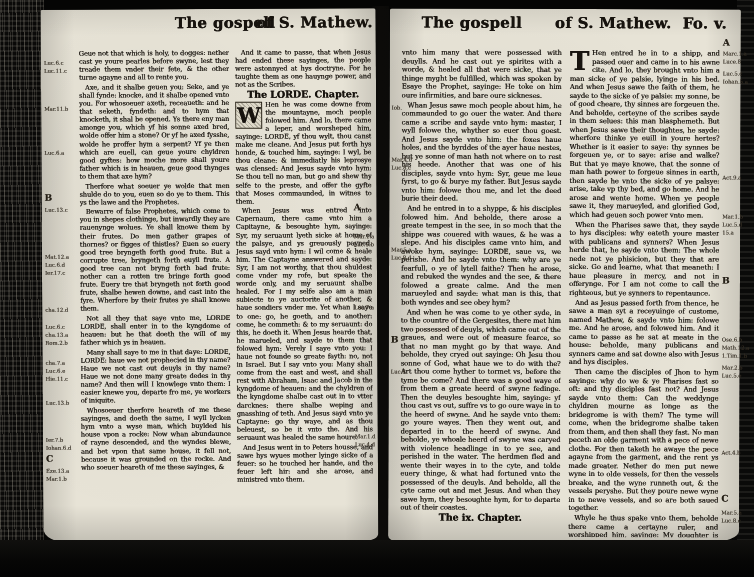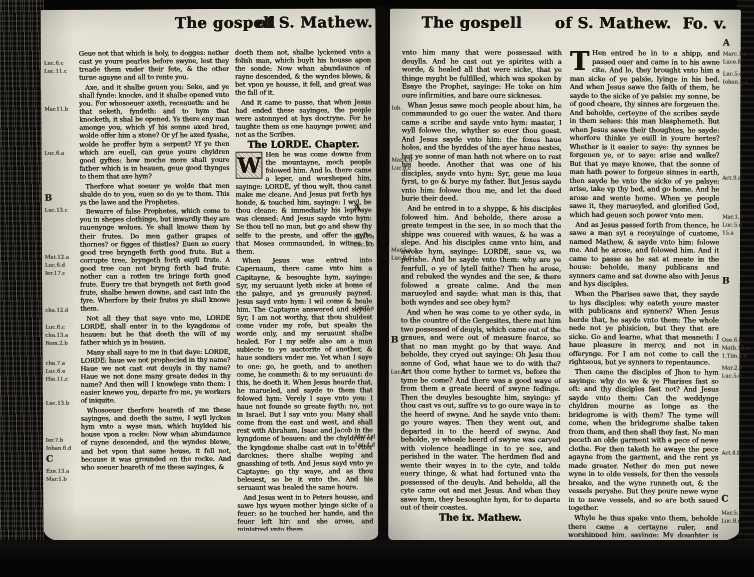--- a/index.html
+++ b/index.html
@@ -69,21 +69,20 @@
       <p class="first">Geue not that which is holy, to dogges: nether cast ye youre pearles before swyne, lest they treade them vnder their fete, &amp; the other turne agayne and all to rente you.</p>
       <p>Axe, and it shalbe geuen you: Seke, and ye shall fynde: knocke, and it shalbe opened vnto you. For whosoeuer axeth, receaueth: and he that seketh, fyndeth: and to hym that knocketh, it shal be opened. Ys there eny man amonge you, which yf his sonne axed bred, wolde offer him a stone? Or yf he axed fysshe, wolde he proffer hym a serpent? Yf ye then which are euell, can geue youre chyldren good gyftes: how moche more shall youre father which is in heauen, geue good thynges to them that axe hym?</p>
       <p>Therfore what soeuer ye wolde that men shulde do to you, euen so do ye to them. This ys the lawe and the Prophetes.</p>
       <p>Bewarre of false Prophetes, which come to you in shepes clothinge, but inwardly they are rauenynge wolues. Ye shall knowe them by their frutes. Do men gather grapes of thornes? or figges of thistles? Euen so euery good tree bryngeth forth good frute. But a corrupte tree, bryngeth forth euyll frute. A good tree can not bryng forth bad frute: nother can a rotten tre bringe forth good frute. Euery tre that bryngeth not forth good frute, shalbe hewen downe, and cast into the fyre. Wherfore by their frutes ye shall knowe them.</p>
       <p>Not all they that saye vnto me, LORDE LORDE, shall enter in to the kyngdome of heauen: but he that doeth the will of my father which ys in heauen.</p>
       <p>Many shall saye to me in that daye: LORDE, LORDE: haue we not prophecied in thy name? Haue we not cast out deuyls in thy name? Haue we not done many greate dedes in thy name? And then will I knowlege vnto them: I easier knewe you, departe fro me, ye workers of iniquite.</p>
       <p>Whosoeuer therfore heareth of me these sayinges, and doeth the same, I wyll lycken hym vnto a wyse man, which buylded his house vpon a rocke: Now whan abundaunce of rayne descended, and the wyndes blewe, and bet vpon that same house, it fell not, because it was grounded on the rocke. And who soeuer heareth of me these sayinges, &amp;</p>
     </div>
 
     <div class="col" style="left:194px;width:136px;height:482px;">
-      <p class="first">doeth them not, shalbe lyckened vnto a folish man, which buylt his housse apon the sonde: Now whan abundaunce of rayne descended, &amp; the wyndes blewe, &amp; bet vpon ye housse, it fell, and great was the fall of it.</p>
       <p>And it came to passe, that when Jesus had ended these sayinges, the people were astonnyed at hys doctryne. For he taughte them as one hauynge power, and not as the Scribes.</p>
       <p class="chap">The LORDE. Chapter.</p>
       <p class="first"><span class="dropcap">W</span><span>Hen he was come downe from the mountayne, moch people folowed him. And lo, there came a leper, and worsheped him, sayinge: LORDE, yf thou wylt, thou canst make me cleane. And Jesus put forth hys honde, &amp; touched him, sayinge: I wyl, be thou cleane: &amp; immediatly his leprosye was clensed: And Jesus sayde vnto hym: Se thou tell no man, but go and shew thy selfe to the preste, and offer the gyfte that Moses commaunded, in witnes to them.</span></p>
       <p>When Jesus was entred into Capernaum, there came vnto him a Capitayne, &amp; besoughte hym, sayinge: Syr, my seruaunt lyeth sicke at home of the palsye, and ys greuously payned. Jesus sayd vnto hym: I wil come &amp; heale him. The Captayne answered and sayde: Syr, I am not worthy, that thou shuldest come vnder my rofe, but speake the worde only, and my seruaunt shalbe healed. For I my selfe also am a man subiecte to ye auctorite of another, &amp; haue sondiers vnder me. Yet whan I saye to one: go, he goeth, and to another: come, he commeth: &amp; to my seruaunt: do this, he doeth it. When Jesus hearde that, he marueled, and sayde to them that folowed hym: Verely I saye vnto you: I haue not founde so greate fayth: no, not in Israel. But I say vnto you: Many shall come from the east and west, and shall rest with Abraham, Isaac and Jacob in the kyngdome of heauen: and the chyldren of the kyngdome shalbe cast out in to vtter darcknes: there shalbe weping and gnasshing of teth. And Jesus sayd vnto ye Captayne: go thy waye, and as thou beleuest, so be it vnto the. And his seruaunt was healed the same houre.</p>
       <p>And Jesus went in to Peters housse, and sawe hys wyues mother lyinge sicke of a feuer: so he touched her hande, and the feuer left hir: and she arose, and ministred vnto them.</p>
 
     </div>
 
     <div class="mnote notes-left" style="top:50px">Luc.6.c</div>
     <div class="mnote notes-left" style="top:58px">Luc.11.c</div>
@@ -120,27 +119,27 @@
     <div class="runhead">
       <span class="rh" style="left:9%">The gospell</span>
       <span class="rh" style="left:47%"><span>of S. Mathew.</span>&nbsp;&nbsp;<span>Fo. v.</span></span>
     </div>
 
     <div class="col" style="left:12px;width:160px;height:488px;font-size:6.8px;line-height:8.5px;">
       <p class="first">vnto him many that were possessed with deuylls. And he cast out ye spirites with a worde, &amp; healed all that were sicke, that ye thinge myght be fulfilled, which was spoken by Esaye the Prophet, sayinge: He toke on him oure infirmities, and bare oure sickneses.</p>
       <p>Whan Jesus sawe moch people about him, he commaunded to go ouer the water. And there came a scribe and sayde vnto hym: master, I wyll folowe the, whyther so euer thou goest. And Jesus sayde vnto him: the foxes haue holes, and the byrddes of the ayer haue nestes, but ye sonne of man hath not where on to rest his heede. Another that was one of his disciples, sayde vnto hym: Syr, geue me leue fyrst, to go &amp; burye my father. But Jesus sayde vnto him: folowe thou me, and let the deed burie their deed.</p>
       <p>And he entred in to a shyppe, &amp; his disciples folowed him. And beholde, there arose a greate tempest in the see, in so moch that the shippe was couered with waues, &amp; he was a slepe. And his disciples came vnto him, and awoke hym, sayinge: LORDE, saue vs, we perishe. And he sayde vnto them: why are ye fearfull, o ye of lytell faithe? Then he arose, and rebuked the wyndes and the see, &amp; there folowed a greate calme. And the men marueyled and sayde: what man is this, that both wyndes and see obey hym?</p>
       <p>And when he was come to ye other syde, in to the countre of the Gergesites, there met him two possessed of deuyls, which came out of the graues, and were out of measure fearce, so that no man myght go by that waye. And beholde, they cryed out sayinge: Oh Jesu thou sonne of God, what haue we to do with the? Art thou come hyther to tormet vs, before the tyme be come? And there was a good waye of from them a greate heerd of swyne fedinge. Then the deuyles besoughte him, sayinge: yf thou cast vs out, suffre vs to go oure waye in to the heerd of swyne. And he sayde vnto them: go youre wayes. Then they went out, and departed in to the heerd of swyne. And beholde, ye whoale heerd of swyne was caryed with violence headlinge in to ye see, and perished in the water. The herdmen fled and wente their wayes in to the cyte, and tolde euery thinge, &amp; what had fortuned vnto the possessed of the deuyls. And beholde, all the cyte came out and met Jesus. And when they sawe hym, they besoughte hym, for to departe out of their coastes.</p>
-      <p class="chap chap9">The ix. Mathew.</p>
+      <p class="chap chap9">The ix. Chapter.</p>
     </div>
 
     <div class="col" style="left:180px;width:150px;height:488px;font-size:6.8px;line-height:8.5px;">
       <p class="first"><span class="dropcapT">T</span><span>Hen entred he in to a shipp, and passed ouer and came in to his awne cite. And lo, they brought vnto him a man sicke of ye palsie, lyinge in his bed. And when Jesus sawe the faith of them, he sayde to the sicke of ye palsie: my sonne, be of good cheare, thy sinnes are forgeuen the. And beholde, certeyne of the scribes sayde in them selues: this man blasphemeth. But when Jesus sawe their thoughtes, he sayde: wherfore thinke ye euill in youre hertes? Whether is it easier to saye: thy synnes be forgeuen ye, or to saye: arise and walke? But that ye maye knowe, that the sonne of man hath power to forgeue sinnes in earth, then sayde he vnto the sicke of ye palsye: arise, take vp thy bed, and go home. And he arose and wente home. When ye people sawe it, they marueyled, and glorified God, which had geuen soch power vnto men.</span></p>
+      <p>When the Pharises sawe that, they sayde to hys disciples: why eateth youre master with publicans and synners? When Jesus herde that, he sayde vnto them: The whole nede not ye phisicion, but they that are sicke. Go and learne, what that meaneth: I haue pleasure in mercy, and not in offerynge. For I am not come to call the righteous, but ye synners to repentaunce.</p>
       <p>And as Jesus passed forth from thence, he sawe a man syt a receyuinge of custome, named Mathew, &amp; sayde vnto him: folowe me. And he arose, and folowed him. And it came to passe as he sat at meate in the house: beholde, many publicans and synners came and sat downe also with Jesus and hys disciples.</p>
-      <p>When the Pharises sawe that, they sayde to hys disciples: why eateth youre master with publicans and synners? When Jesus herde that, he sayde vnto them: The whole nede not ye phisicion, but they that are sicke. Go and learne, what that meaneth: I haue pleasure in mercy, and not in offerynge. For I am not come to call the righteous, but ye synners to repentaunce.</p>
       <p>Then came the disciples of Jhon to hym sayinge: why do we &amp; ye Pharises fast so oft: and thy disciples fast not? And Jesus sayde vnto them: Can the weddynge chyldren mourne as longe as the bridegrome is with them? The tyme will come, when the bridegrome shalbe taken from them, and then shall they fast. No man peceth an olde garment with a pece of newe clothe. For then taketh he awaye the pece agayne from the garment, and the rent ys made greater. Nether do men put newe wyne in to olde vessels, for then the vessels breake, and the wyne runneth out, &amp; the vessels peryshe. But they poure newe wyne in to newe vessels, and so are both saued together.</p>
       <p>Whyle he thus spake vnto them, beholde there came a certayne ruler, and worshipped him, sayinge: My doughter is euen now deceased, but come and lay ye honde on her,</p>
     </div>
 
     <div class="mnote notes-inner-r" style="top:96px">Iob.</div>
     <div class="mnote notes-inner-r" style="top:148px">Mar.4.d</div>
     <div class="mnote notes-inner-r" style="top:156px">Luc.8.c</div>
     <div class="mnote notes-inner-r" style="top:238px">Mar.5.a</div>
     <div class="mnote notes-inner-r" style="top:246px">Luc.8.d</div>
     <div class="mnote notes-inner-r mletter" style="top:328px">B</div>

